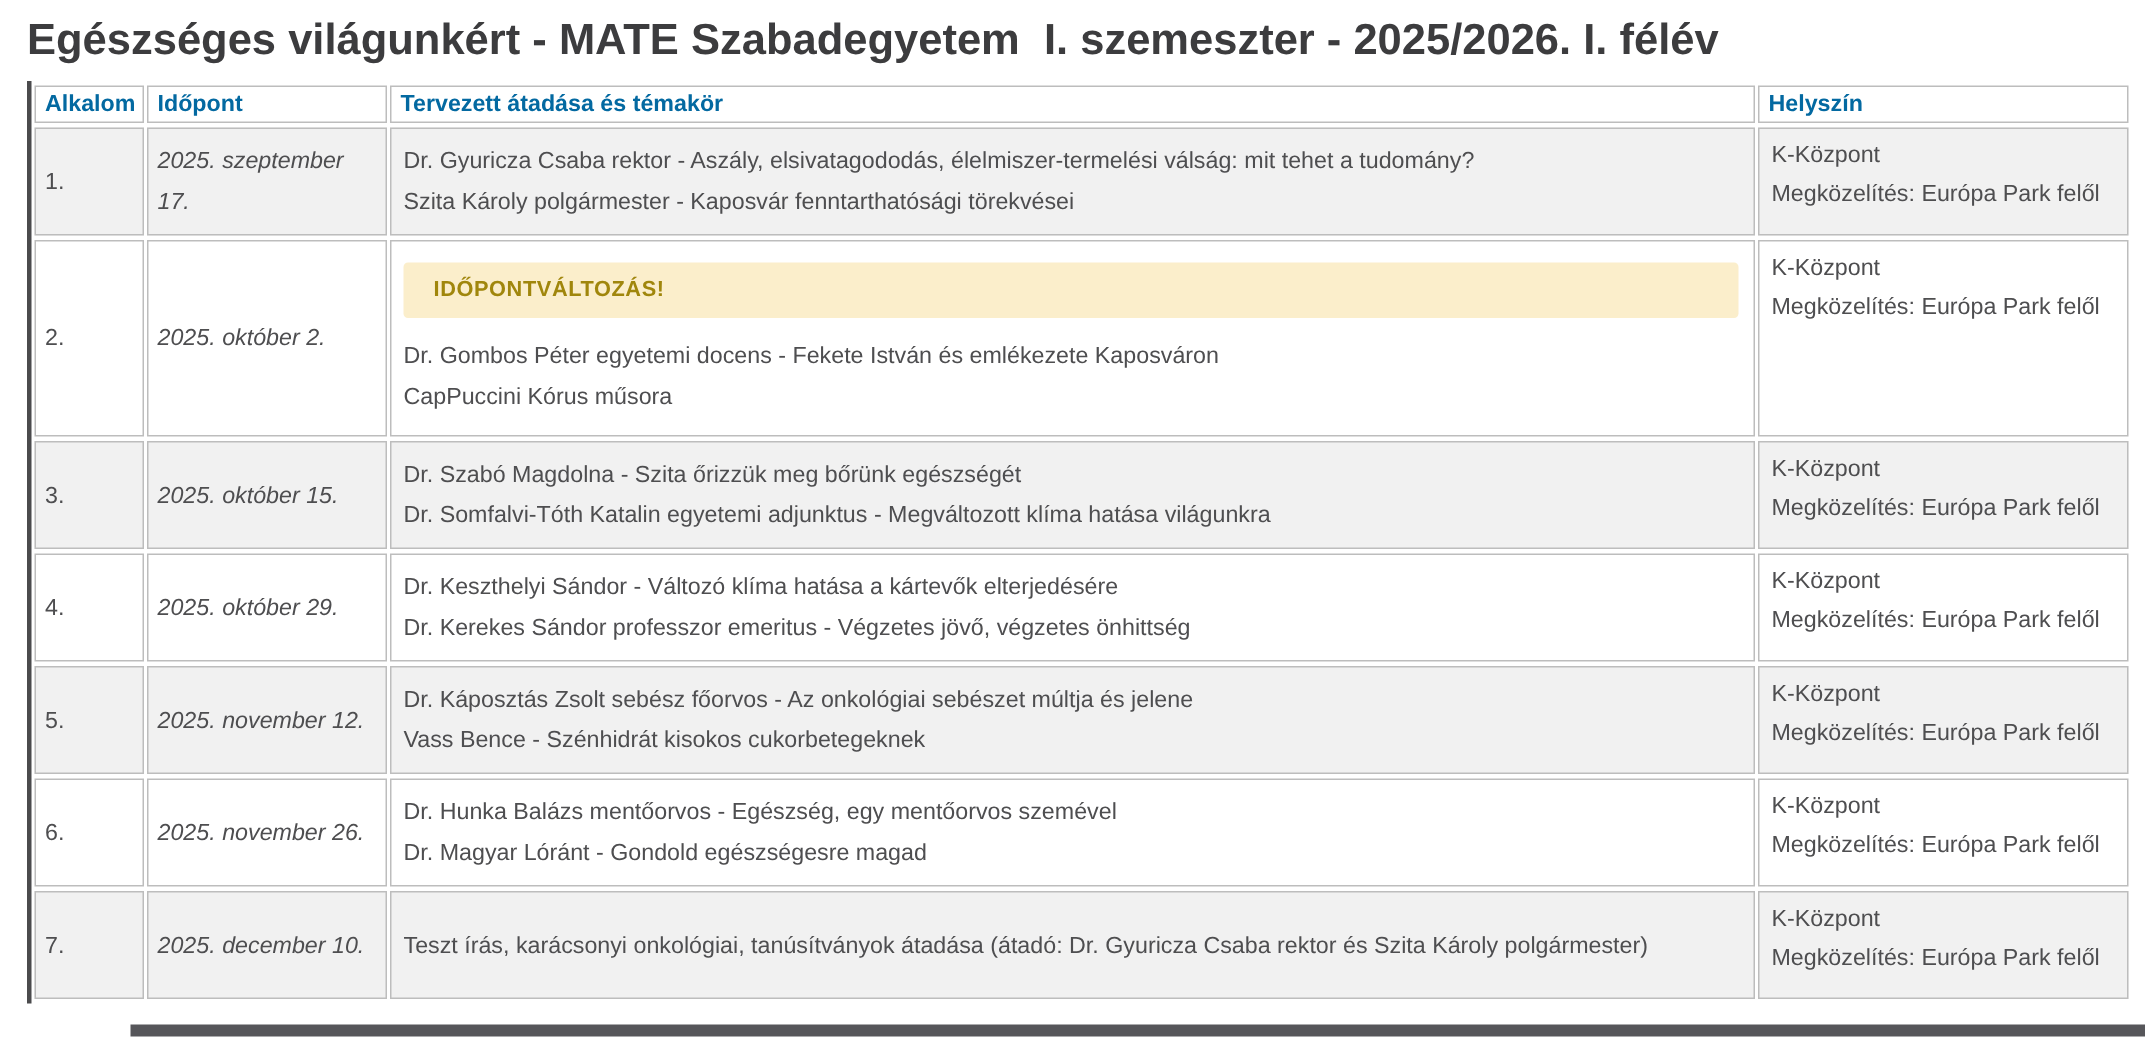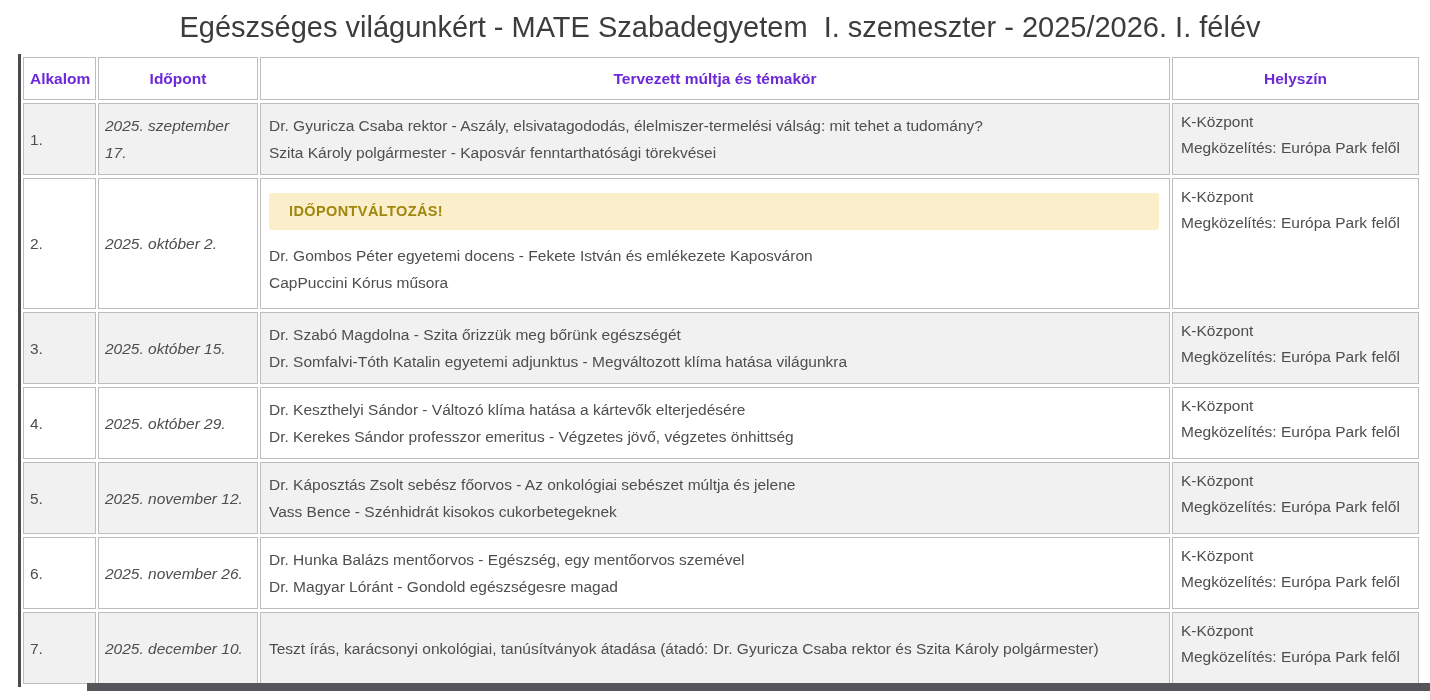--- a/index.html
+++ b/index.html
@@ -11,25 +11,24 @@
     overflow: hidden;
     font-family: "Liberation Sans", sans-serif;
     position: relative;
   }
   .page {
     padding: 6px 8px 0 18px;
   }
   h1.page-title {
     font-size: 29px;
     line-height: 1.18;
-    font-weight: 400;
+    font-weight: 700;
     color: #3c3c3e;
     margin: 4px 0 10px 0;
     white-space: pre;
-    text-align: center;
   }
   .table-wrap {
     display: inline-block;
     border-left: 3px solid #4b4b4d;
   }
   table.schedule {
     border-collapse: separate;
     border-spacing: 2px 3px;
     table-layout: fixed;
     width: 1400px;
@@ -37,25 +36,24 @@
   th, td {
     box-sizing: border-box;
     border: 1px solid #bdbdbd;
     text-align: left;
     font-size: 15.5px;
     color: #4e4e50;
     background: #ffffff;
   }
   th {
     font-weight: 700;
-    color: #6d28d9;
+    color: #0369a1;
     padding: 2px 6px;
-    height: 43px;
+    height: 25px;
     vertical-align: middle;
-    text-align: center;
   }
   td {
     padding: 3px 8px;
     line-height: 27px;
     vertical-align: middle;
     height: 72px;
   }
   tr.notice-row td { height: 131px; }
   tr.stripe td { background: #f1f1f1; }
   td.col-occ { padding-left: 6px; }
@@ -94,21 +92,21 @@
       <colgroup>
         <col style="width:73px">
         <col style="width:160px">
         <col style="width:910px">
         <col style="width:247px">
       </colgroup>
       <thead>
         <tr>
           <th>Alkalom</th>
           <th>Időpont</th>
-          <th>Tervezett múltja és témakör</th>
+          <th>Tervezett átadása és témakör</th>
           <th>Helyszín</th>
         </tr>
       </thead>
       <tbody id="schedule-body">
           <tr class="stripe">
             <td class="col-occ">1.</td>
             <td class="col-date">2025. szeptember 17.</td>
             <td class="col-speaker">
               <div class="speaker-line">Dr. Gyuricza Csaba rektor - Aszály, elsivatagododás, élelmiszer-termelési válság: mit tehet a tudomány?</div>
               <div class="speaker-line">Szita Károly polgármester - Kaposvár fenntarthatósági törekvései</div>

